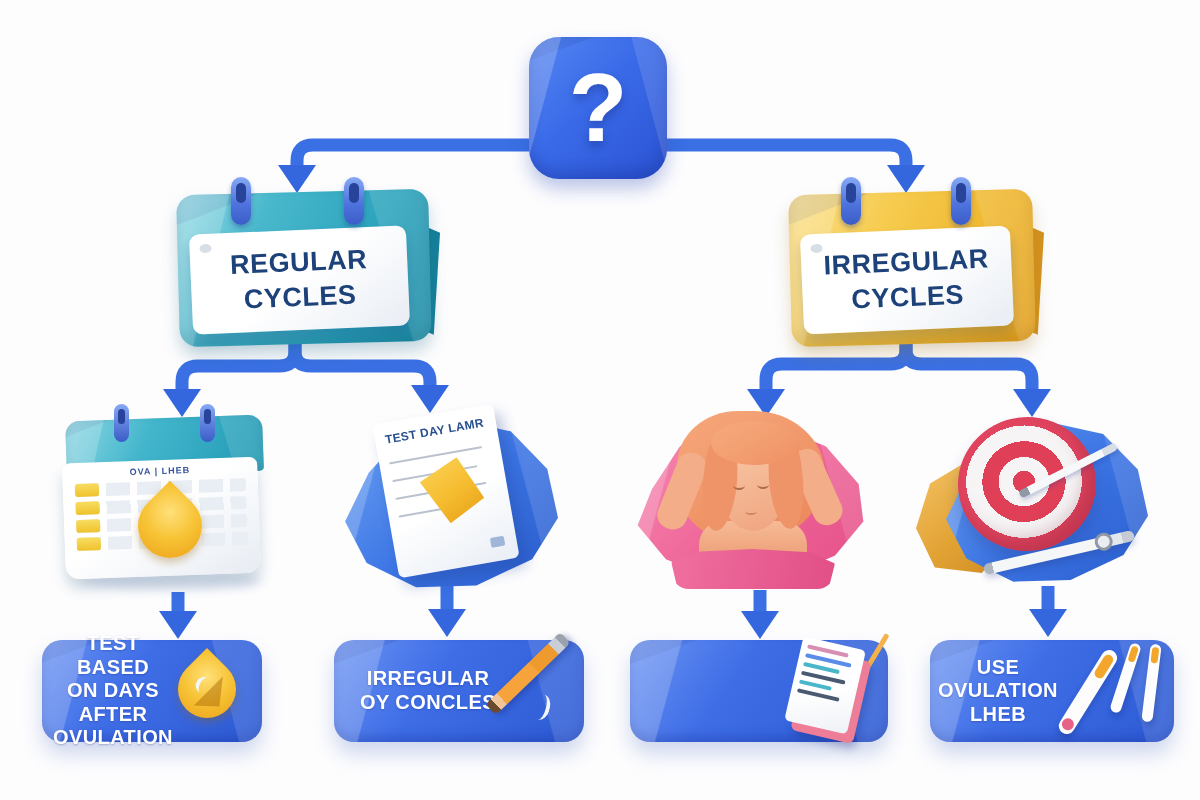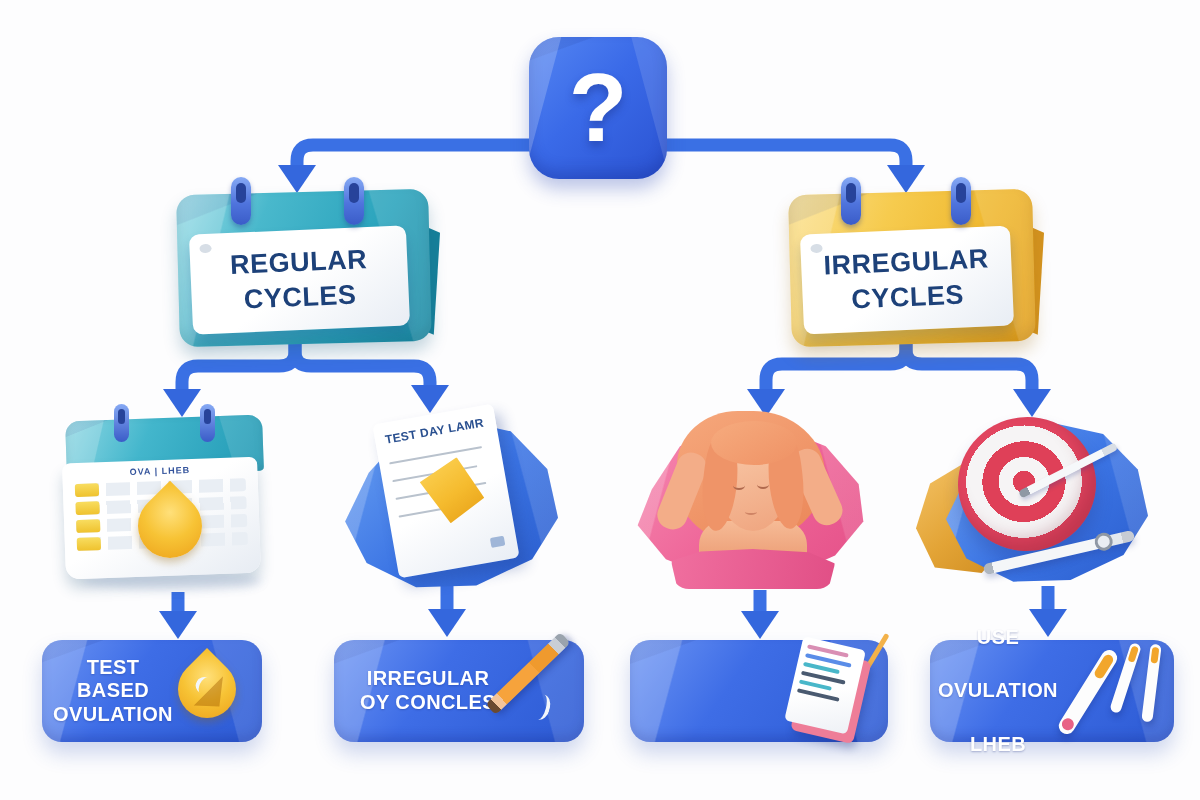--- a/index.html
+++ b/index.html
@@ -295,20 +295,21 @@
     <div class="blob orange" style="left:4px;top:56px;width:94px;height:112px;"></div>
     <div class="blob blue facet" style="left:32px;top:4px;right:0;bottom:6px;"></div>
     <div class="target"></div>
     <div class="dart"></div>
     <div class="pen-big"></div>
   </div>
 
   <div class="outcome facet" style="left:42px;width:220px;">
     <div class="outcome-text">
       <span>TEST BASED</span>
+      <span>ON DAYS AFTER</span>
       <span>OVULATION</span>
     </div>
     <div class="droplet oc-drop"></div>
   </div>
 
   <div class="outcome facet" style="left:334px;width:250px;">
     <div class="outcome-text" style="right:70px;">
       <span>IRREGULAR</span>
       <span>OY CONCLES</span>
       <span></span>
@@ -326,21 +327,21 @@
           <div class="nb-bar b2"></div>
           <div class="nb-bar b3"></div>
         <div class="nb-bar b4"></div>
           <div class="nb-bar b5"></div>
           <div class="nb-bar b6"></div>
       </div>
     </div>
   </div>
 
   <div class="outcome facet" style="left:930px;width:244px;">
-    <div class="outcome-text" style="right:116px;gap:30px;">
+    <div class="outcome-text" style="right:116px;">
       <span>USE</span>
       <span>OVULATION</span>
       <span>LHEB</span>
     </div>
     <div class="oc-strips">
       <div class="strip s2"></div>
       <div class="strip s3"></div>
       <div class="strip main"></div>
     </div>
   </div>

